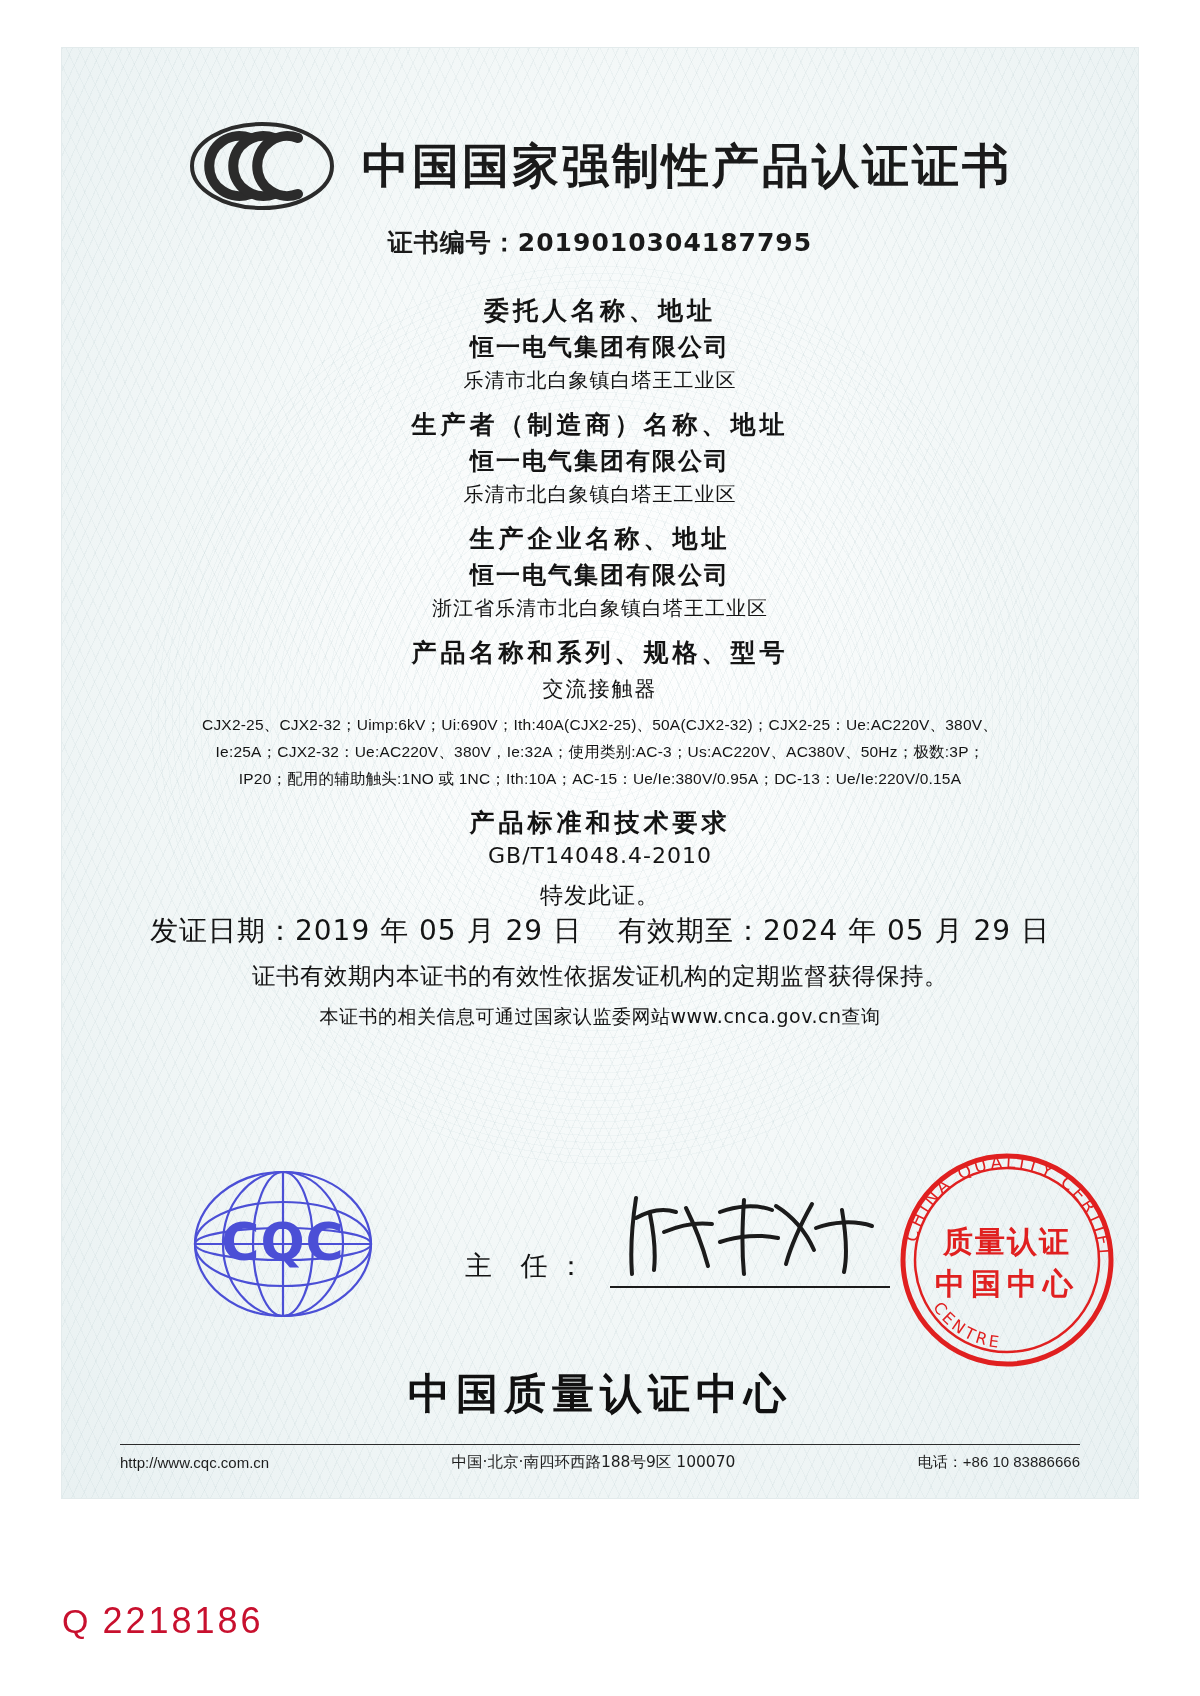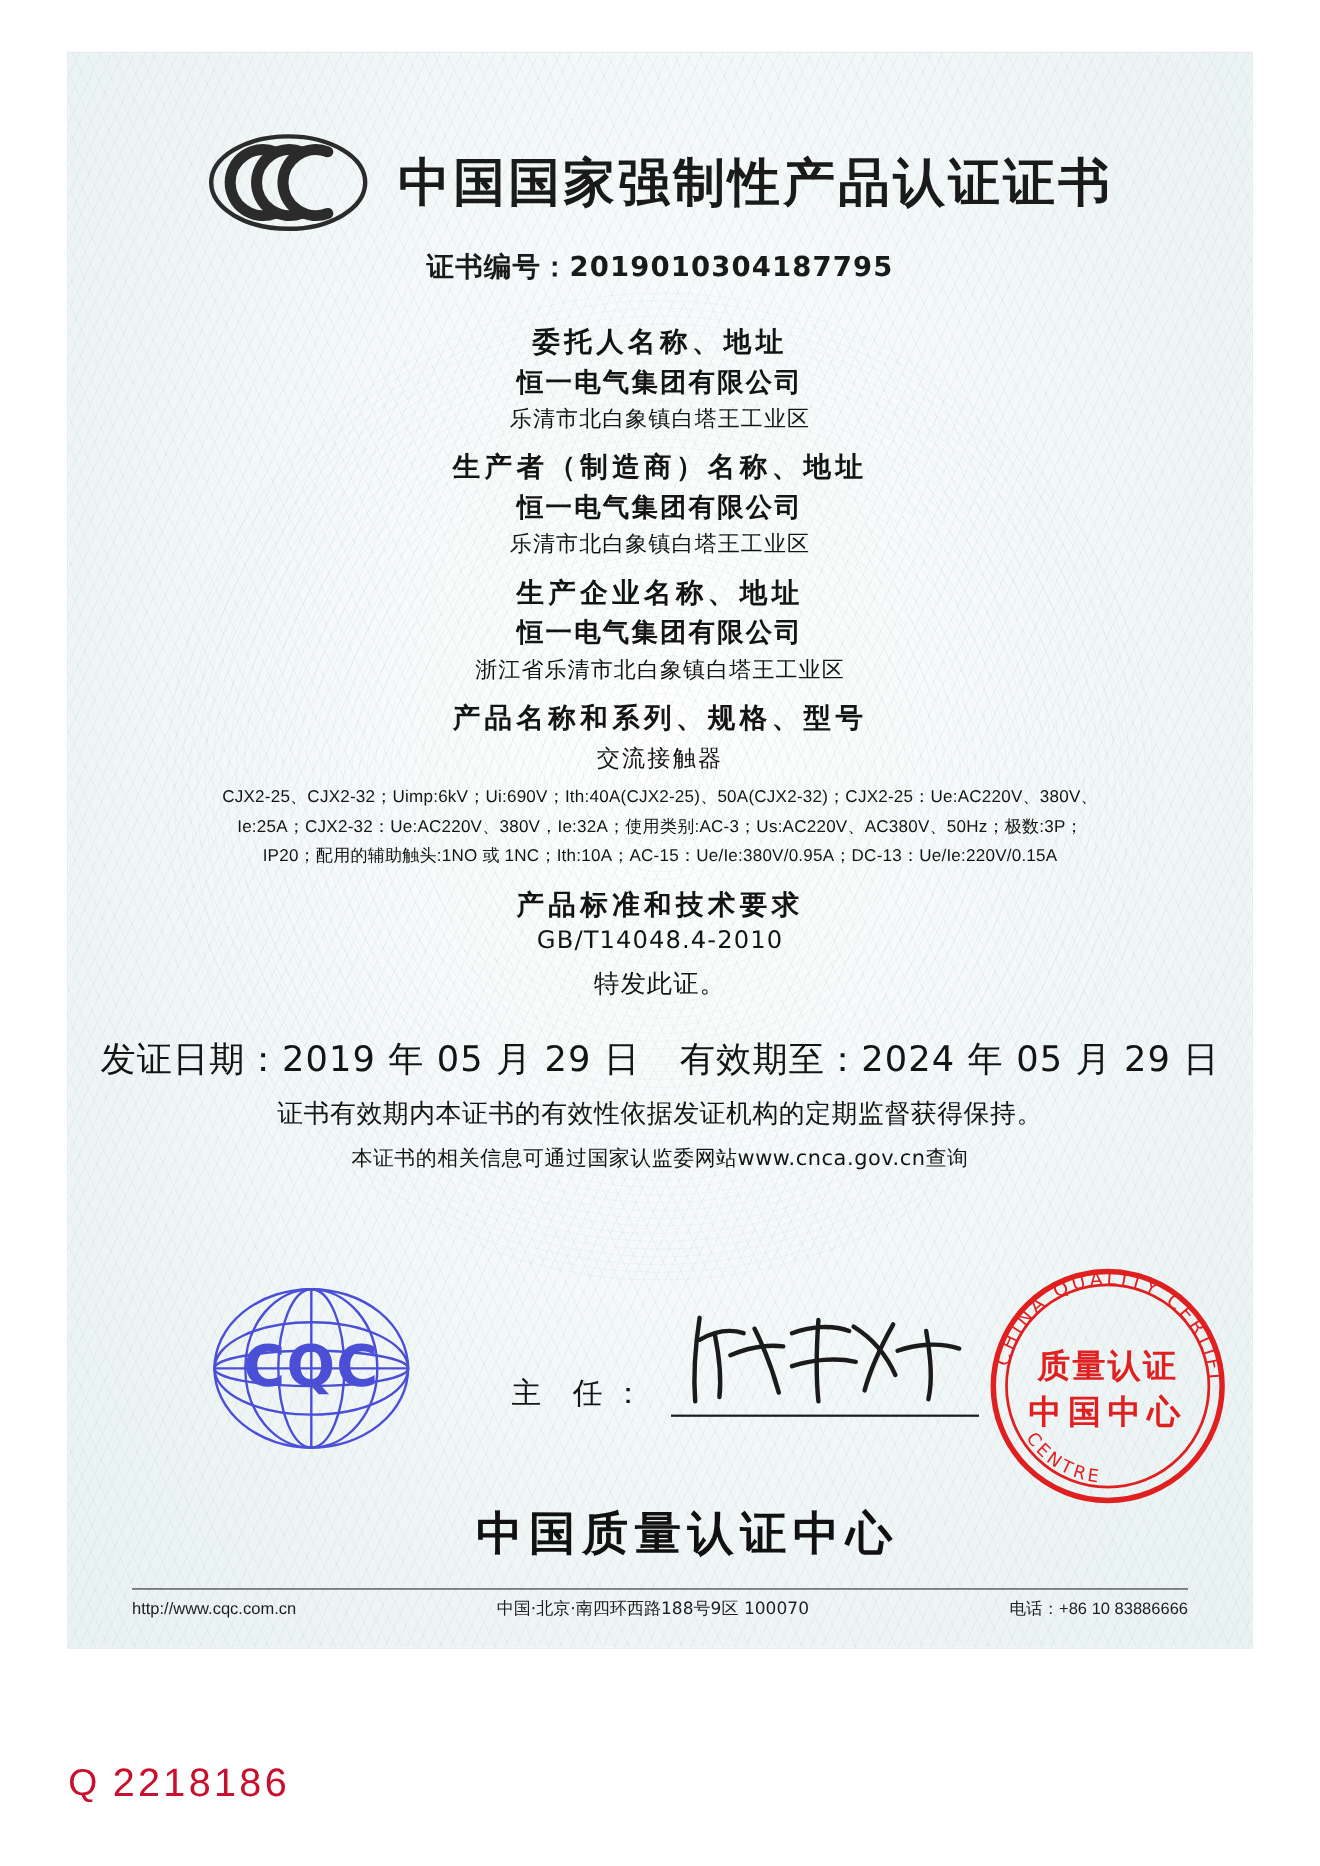--- a/index.html
+++ b/index.html
@@ -157,23 +157,23 @@
   .rule-text {
     font-family: "DejaVu Sans", sans-serif;
     font-size: 23px;
     line-height: 34px;
     letter-spacing: 1px;
     padding: 0 70px;
     margin-top: 8px;
   }
   .dates-row {
     font-family: "DejaVu Sans", sans-serif;
-    font-size: 32px;
+    font-size: 28px;
     letter-spacing: 1px;
-    margin-top: 30px;
+    margin-top: 0;
   }
   .dates-row .gap { display: inline-block; width: 36px; }
   .validity-note {
     font-family: "DejaVu Sans", sans-serif;
     font-size: 23.5px;
     letter-spacing: 0.5px;
     margin-top: 10px;
   }
   .query-note {
     font-family: "DejaVu Sans", sans-serif;
@@ -241,21 +241,20 @@
     position: absolute;
     left: 0;
     top: 1318px;
     width: 100%;
     text-align: center;
     font-family: "DejaVu Sans", sans-serif;
     font-size: 42px;
     font-weight: bold;
     letter-spacing: 6px;
     color: #111111;
-    padding-left: 25px;
   }
 
   .footer-rule {
     position: absolute;
     left: 58px;
     top: 1396px;
     width: 960px;
     border-top: 1.5px solid #2b2b2b;
   }
   .footer-row {

